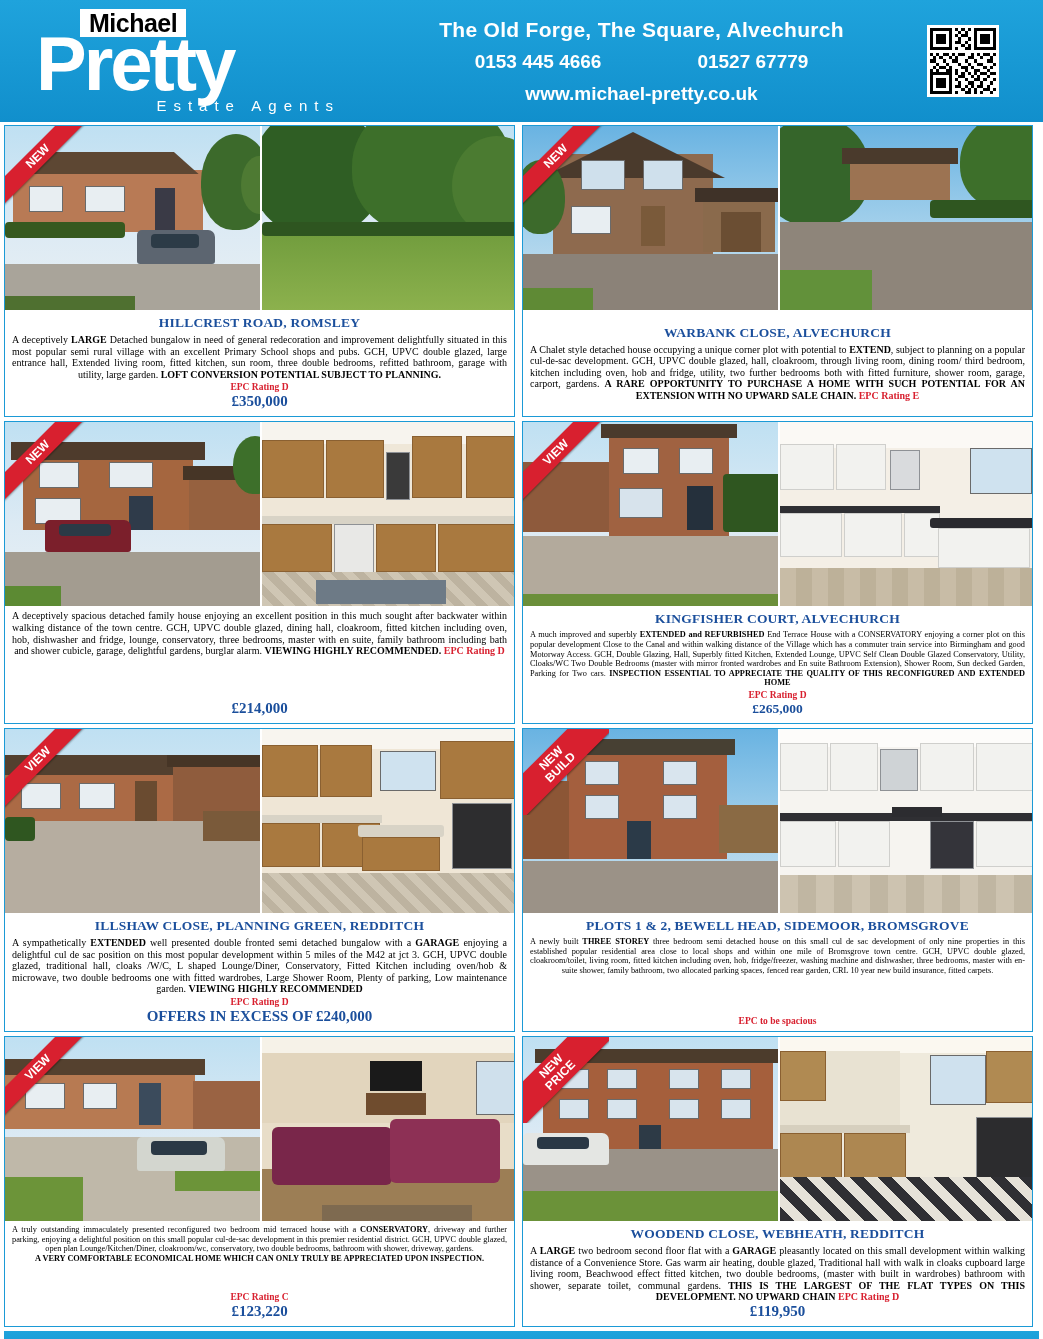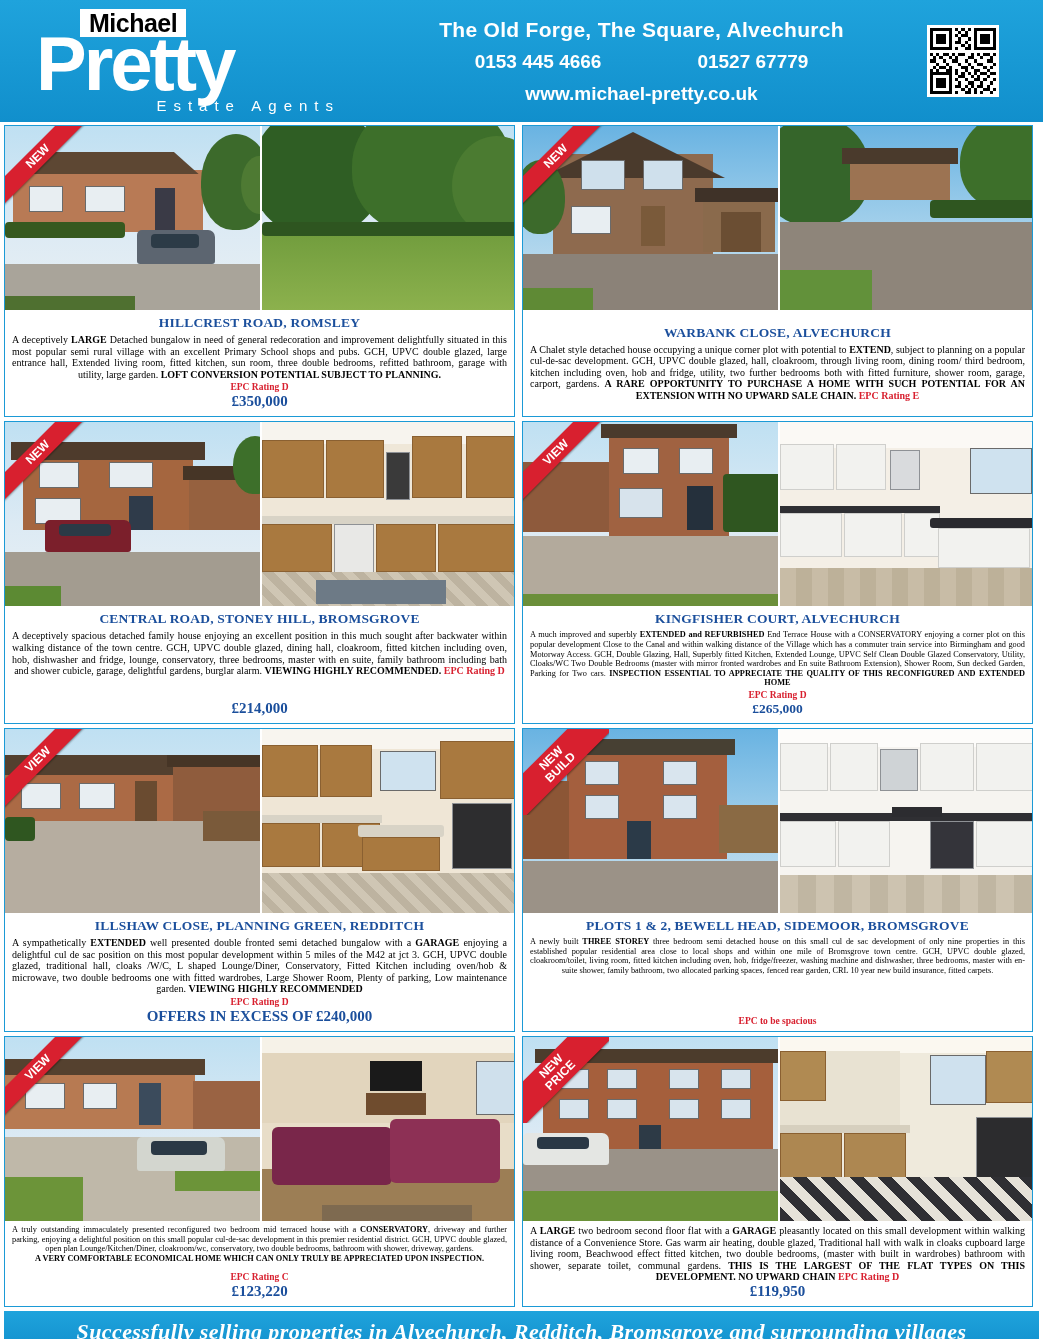--- a/index.html
+++ b/index.html
@@ -484,21 +484,20 @@
           <div class="worktop light" style="left:0;top:94px;width:256px;height:8px"></div>
           <div class="unit" style="left:0;top:102px;width:70px;height:48px"></div>
           <div class="appl" style="left:72px;top:102px;width:40px;height:50px;background:#e8e8e6"></div>
           <div class="unit" style="left:114px;top:102px;width:60px;height:48px"></div>
           <div class="unit" style="left:176px;top:102px;width:80px;height:48px"></div>
           <div class="floor tile" style="height:34px"></div>
           <div class="rug" style="left:54px;bottom:2px;width:130px;height:24px;background:#6d7a86"></div>
         </div>
       </div>
       <div class="card-body">
-        <div class="title">CENTRAL ROAD, STONEY HILL, BROMSGROVE</div>
         <div class="desc">A deceptively spacious detached family house enjoying an excellent position in this much sought after backwater within walking distance of the town centre.  GCH, UPVC double glazed, dining hall, cloakroom, fitted kitchen including oven, hob, dishwasher and fridge, lounge, conservatory, three bedrooms, master with en suite, family bathroom including bath and shower cubicle, garage, delightful gardens, burglar alarm. <b>VIEWING HIGHLY RECOMMENDED.</b> <span class="epc-inline">EPC Rating D</span></div>
         <div class="price mt-auto">£214,000</div>
       </div>
     </div>
 
     <div class="card">
       <div class="photos">
         <div class="flash">
             <span>VIEW</span>
           </div>
@@ -700,20 +699,21 @@
           <div class="unit" style="left:206px;top:14px;width:50px;height:52px;background:#b08a52"></div>
           <div class="unit" style="left:0;top:14px;width:46px;height:50px;background:#b08a52"></div>
           <div class="worktop light" style="left:0;top:88px;width:130px;height:8px;background:#d6cfbe"></div>
           <div class="unit" style="left:0;top:96px;width:62px;height:46px;background:#ad8751"></div>
           <div class="unit" style="left:64px;top:96px;width:62px;height:46px;background:#ad8751"></div>
           <div class="appl" style="left:196px;top:80px;width:60px;height:62px;background:#2c2c2e"></div>
           <div class="floor tile" style="height:44px;background:repeating-linear-gradient(45deg,#2f2f33 0 10px,#e6e2d8 10px 20px)"></div>
         </div>
       </div>
       <div class="card-body">
+        <div class="title">WOODEND CLOSE, WEBHEATH, REDDITCH</div>
         <div class="desc">A <b>LARGE</b> two bedroom second floor flat with a <b>GARAGE</b> pleasantly located on this small development within walking distance of a Convenience Store. Gas warm air heating, double glazed, Traditional hall with walk in cloaks cupboard large living room, Beachwood effect fitted kitchen, two double bedrooms, (master with built in wardrobes) bathroom with shower, separate toilet, communal gardens. <b>THIS IS THE LARGEST OF THE FLAT TYPES ON THIS DEVELOPMENT.  NO UPWARD CHAIN</b> <span class="epc-inline">EPC Rating D</span></div>
         <div class="price mt-auto">£119,950</div>
       </div>
     </div>
   </div>
 </div>
 
 <div class="footer">
   <span>Successfully selling properties in Alvechurch, Redditch, Bromsgrove and surrounding villages</span>
 </div>

